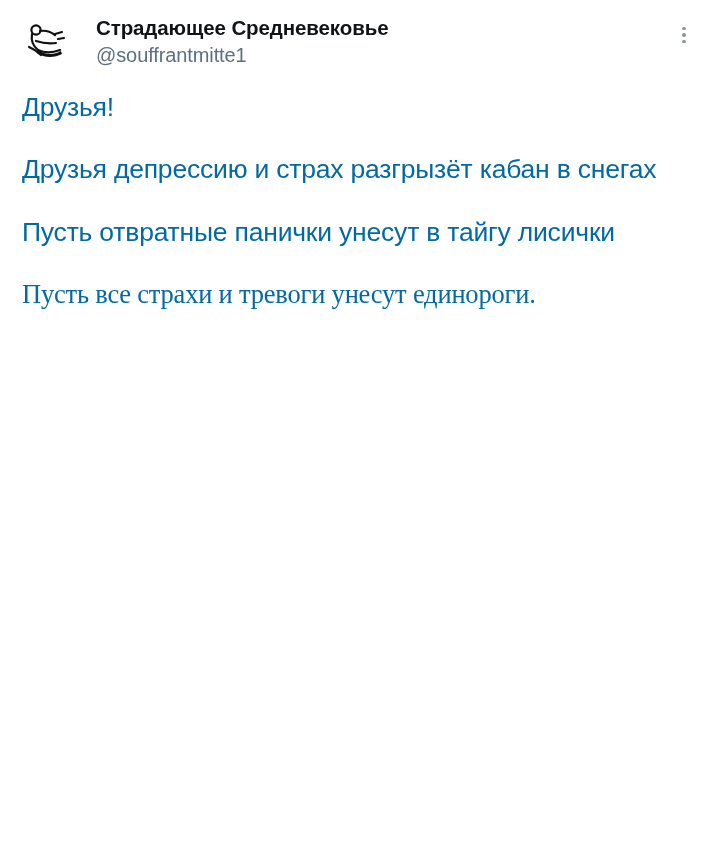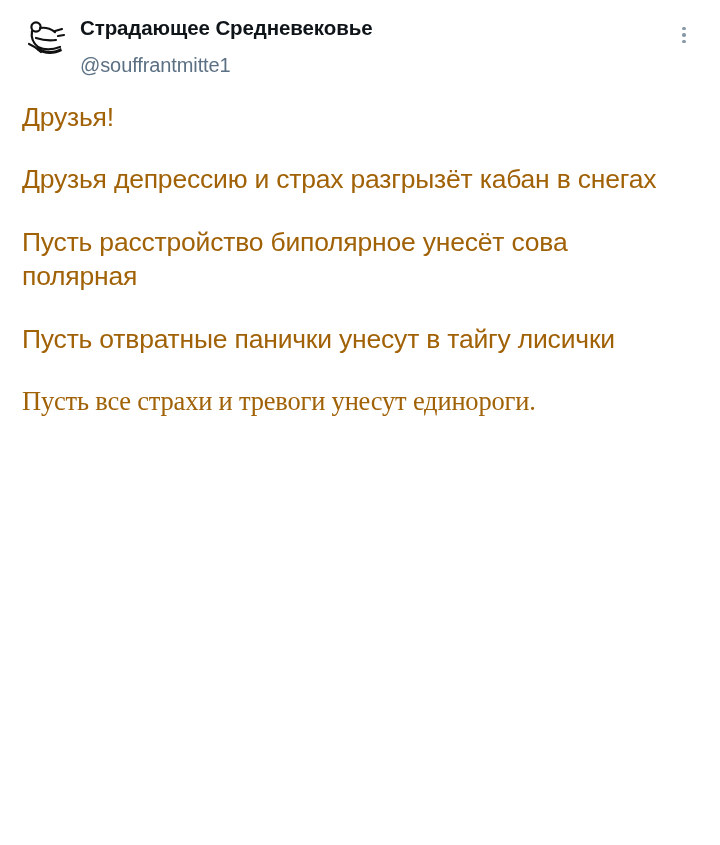--- a/index.html
+++ b/index.html
@@ -16,22 +16,22 @@
   }
   .post {
     width: 720px;
     height: 845px;
     box-sizing: border-box;
     padding: 14px 22px 0 22px;
     position: relative;
   }
   .post-header {
     display: flex;
-    align-items: flex-start;
-    gap: 12px;
+    align-items: center;
+    gap: 28px;
     position: relative;
   }
   .avatar {
     width: 46px;
     height: 46px;
     flex: 0 0 46px;
     border-radius: 50%;
     background: #ffffff;
     display: flex;
     align-items: center;
@@ -52,21 +52,21 @@
     font-size: 20.5px;
     font-weight: bold;
     line-height: 1.22;
     color: #0f1419;
     letter-spacing: -0.1px;
   }
   .author-handle {
     font-size: 20px;
     line-height: 1.3;
     color: #5b7083;
-    margin-top: 12px;
+    margin-top: 2px;
     letter-spacing: -0.1px;
   }
   .more-button {
     position: absolute;
     top: 6px;
     right: 2px;
     width: 24px;
     height: 30px;
     display: flex;
     flex-direction: column;
@@ -81,21 +81,21 @@
     height: 3.5px;
     border-radius: 50%;
     background: #8899a6;
   }
   .post-body {
     margin-top: 22px;
   }
   .para {
     font-size: 26.5px;
     line-height: 1.3;
-    color: #a16207;
+    color: #0369a1;
     margin: 0 0 28px 0;
     letter-spacing: -0.2px;
     max-width: 640px;
   }
   .para:last-child {
     margin-bottom: 0;
     font-family: Liberation Serif, serif;
   }
 </style>
 </head>
@@ -130,18 +130,17 @@
       <i></i>
       <i></i>
       <i></i>
     </div>
 
   </div>
 
   <div class="post-body">
     <p class="para">Друзья!</p>
     <p class="para">Друзья депрессию и страх разгрызёт кабан в снегах</p>
-    <p class="para">Пусть расстройство биполярное унесёт сова полярная</p>
     <p class="para">Пусть отвратные панички унесут в тайгу лисички</p>
     <p class="para">Пусть все страхи и тревоги унесут единороги.</p>
   </div>
 
 </div>
 
 </body></html>

